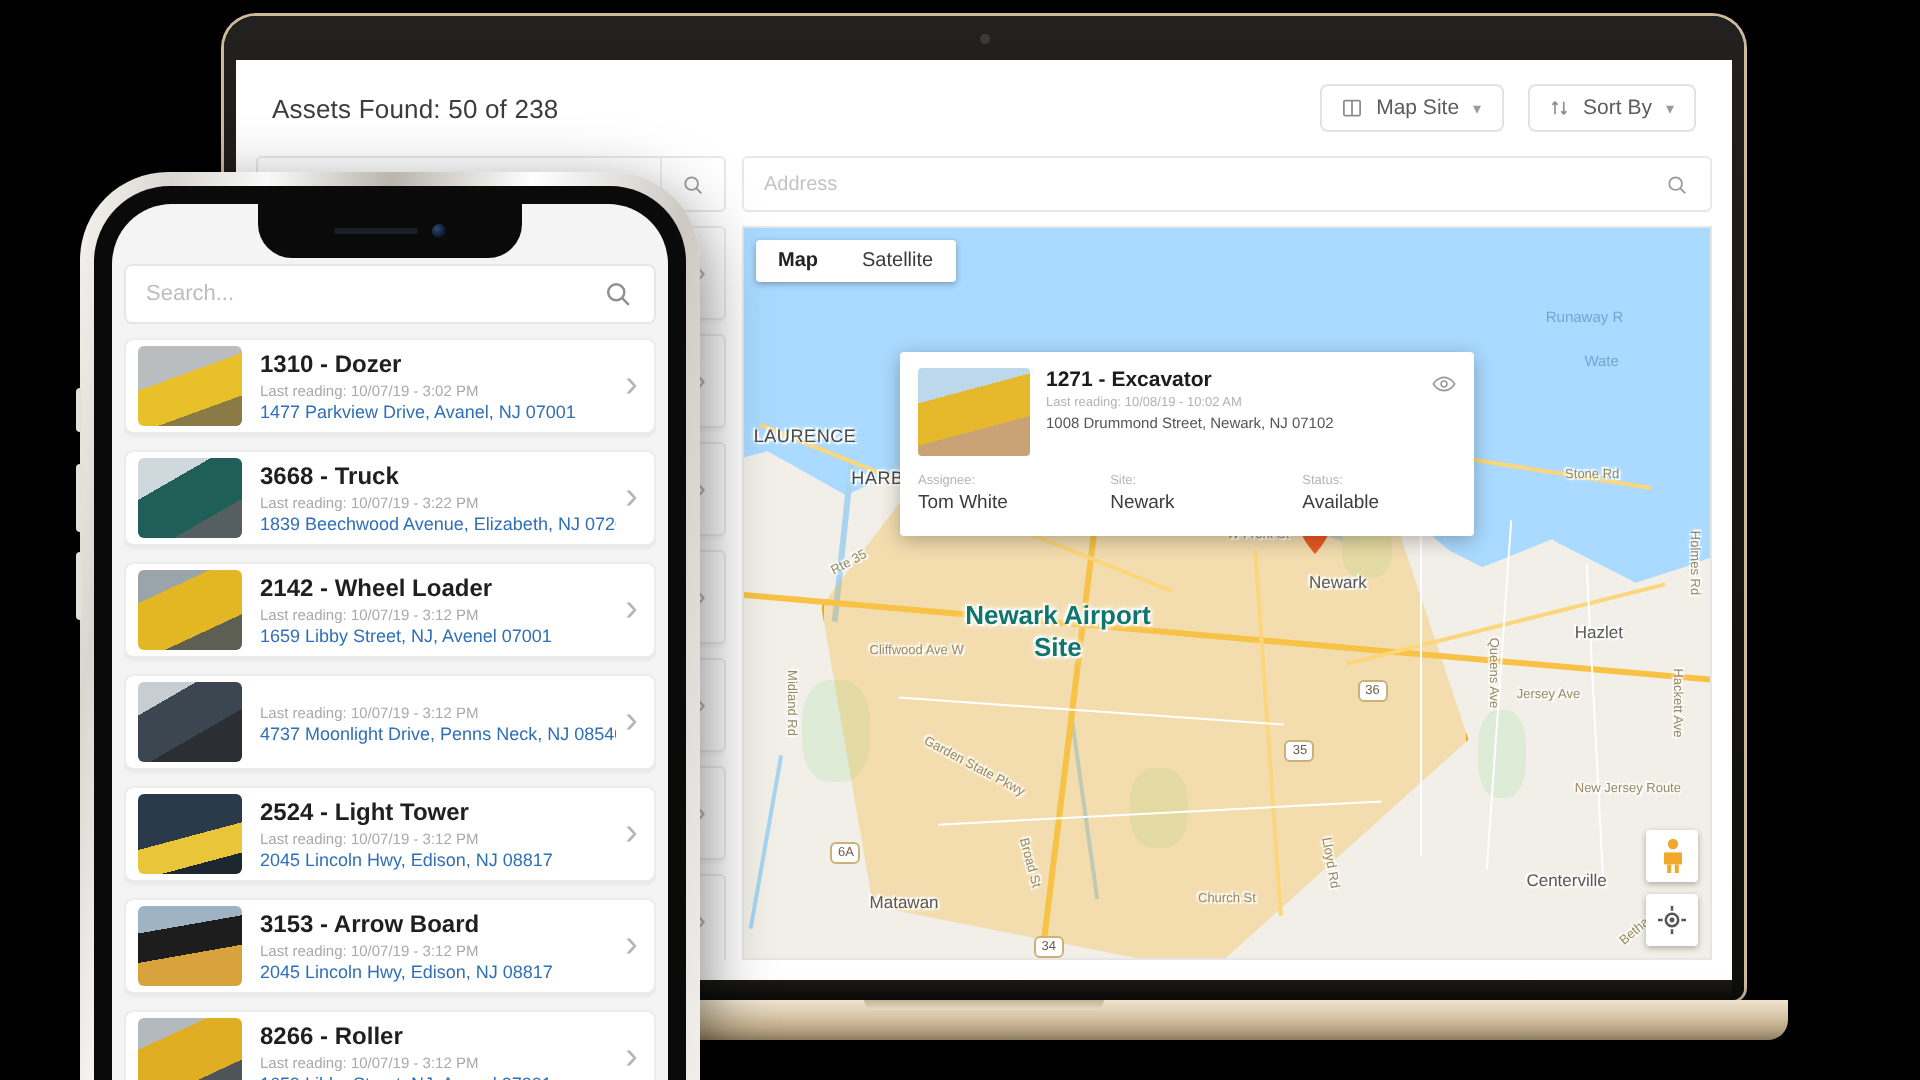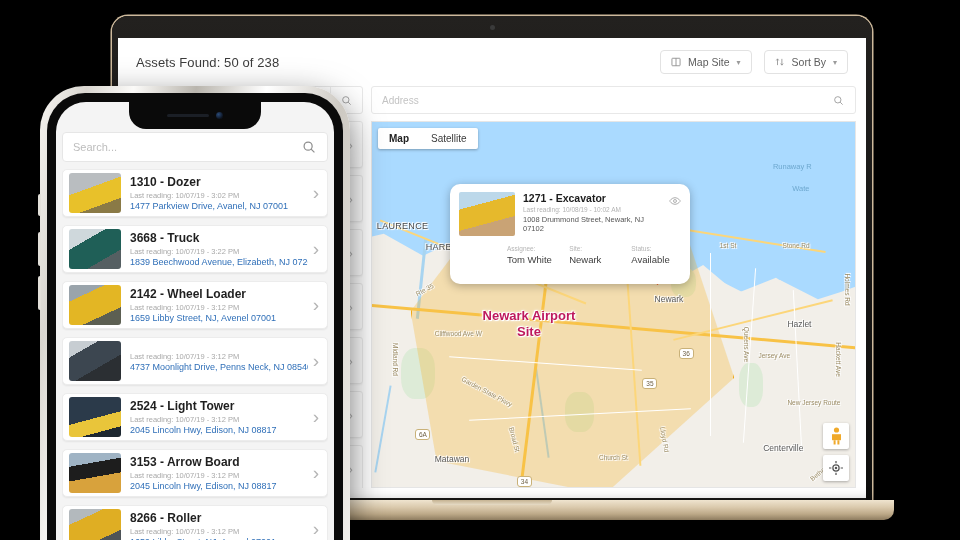--- a/index.html
+++ b/index.html
@@ -7,21 +7,21 @@
     width: 960px; height: 540px;
     background: #000;
     font-family: "Liberation Sans", sans-serif;
     overflow: hidden;
   }
   #stage { position: relative; width: 960px; height: 540px; background: #000; }
 
   
   #laptop { position: absolute; left: 112px; top: 8px; width: 760px; height: 512px; }
   .lid {
-    position: absolute; left: 0; top: 8px; width: 760px; height: 492px;
+    position: absolute; left: 0; top: 0; width: 760px; height: 492px;
     background: linear-gradient(180deg,#23211f 0%,#161514 55%,#0d0d0c 100%);
     border-radius: 16px 16px 6px 6px;
     box-shadow: 0 0 0 1.5px #cdb99c, 0 10px 30px rgba(0,0,0,.7);
   }
   .lid-inner {
     position: absolute; left: 6px; top: 22px; width: 748px; height: 460px;
     background: #fff; overflow: hidden;
   }
   .cam { position: absolute; left: 50%; top: 9px; width: 5px; height: 5px;
          margin-left: -2.5px; border-radius: 50%; background: #3a3a3a; }
@@ -111,21 +111,21 @@
   .road.major { background: #f8c246; }
   .road.white { background: #ffffff; }
   .river { position: absolute; background: #a8d4f0; }
 
   .mlabel { position: absolute; color: #6b6b6b; white-space: nowrap;
             text-shadow: 0 0 3px #fff, 0 0 2px #fff, 1px 1px 0 #fff, -1px -1px 0 #fff; }
   .mlabel.town { color: #585858; font-size: 8.5px; }
   .mlabel.big { color: #4a4a4a; font-size: 9px; letter-spacing: .3px; }
   .mlabel.water-lbl { color: #6ea8cf; font-size: 7.5px; text-shadow: none; text-align:center; }
   .mlabel.road-lbl { color: #9a8a62; font-size: 6.5px; }
-  .mlabel.site-lbl { color: #be185d; font-size: 13px; font-weight: bold;
+  .mlabel.site-lbl { color: #0f766e; font-size: 13px; font-weight: bold;
                      text-align: center; line-height: 1.25;
                      text-shadow: 0 0 4px #fff,0 0 3px #fff,0 0 2px #fff,1px 1px 0 #fff,-1px -1px 0 #fff; }
   .shield { position: absolute; width: 15px; height: 11px; border: 1px solid #c9b178;
             border-radius: 3px; background: #fff; color: #6e6045; font-size: 6.5px;
             display: flex; align-items: center; justify-content: center; }
 
   .pin { position: absolute; width: 15px; height: 21px; }
   .pin svg { display: block; }
 
   .map-ctrl-row { position: absolute; left: 6px; right: 6px; top: 6px; display: flex;
@@ -143,31 +143,31 @@
                    flex-direction: column; gap: 6px; align-items: flex-end; }
   .pegman { width: 26px; height: 26px; background: #fff; border-radius: 2px;
             box-shadow: 0 1px 3px rgba(0,0,0,.3); display: flex; align-items: center;
             justify-content: center; }
   .locbtn { width: 26px; height: 26px; background: #fff; border-radius: 2px;
             box-shadow: 0 1px 3px rgba(0,0,0,.3); display: flex; align-items: center;
             justify-content: center; }
 
   
   .infocard {
-    position: absolute; left: 78px; top: 62px; width: 240px; background: #fff;
-    box-shadow: 0 2px 10px rgba(0,0,0,.28); border-radius: 10px;
+    position: absolute; left: 78px; top: 62px; width: 287px; background: #fff;
+    box-shadow: 0 2px 10px rgba(0,0,0,.28); border-radius: 2px;
   }
   .ic-top { display: flex; padding: 8px 9px 6px 9px; }
   .ic-thumb { width: 56px; height: 44px; border-radius: 2px; flex: none; }
   .ic-mid { flex: 1; padding-left: 8px; min-width: 0; }
   .ic-title { font-size: 10.5px; color: #1c1c1c; font-weight: bold; }
   .ic-read { font-size: 6.5px; color: #b3b3b3; margin-top: 2px; }
   .ic-addr { font-size: 7.5px; color: #555; margin-top: 1.5px; }
   .ic-eye { color: #9a9a9a; padding-left: 4px; }
-  .ic-bot { display: flex; padding: 3px 9px 19px 9px; margin-left: 48px; }
+  .ic-bot { display: flex; padding: 3px 9px 11px 9px; }
   .ic-field { flex: 1; }
   .ic-field.st { flex: .8; }
   .ic-lbl { font-size: 6.5px; color: #b5b5b5; }
   .ic-val { font-size: 9.5px; color: #3d3d3d; margin-top: 2px; }
 
   
   .t-dozer   { background: linear-gradient(160deg,#b9bdc0 0 38%,#e8c12a 38% 74%,#8a7a46 74% 100%); }
   .t-truck   { background: linear-gradient(150deg,#cfd8dc 0 30%,#1f5f57 30% 72%,#555f62 72% 100%); }
   .t-loader  { background: linear-gradient(155deg,#9aa4ab 0 26%,#e3b624 26% 72%,#5c5f52 72% 100%); }
   .t-exc     { background: linear-gradient(150deg,#c7cdd2 0 24%,#3c4650 24% 62%,#2b2f33 62% 100%); }

